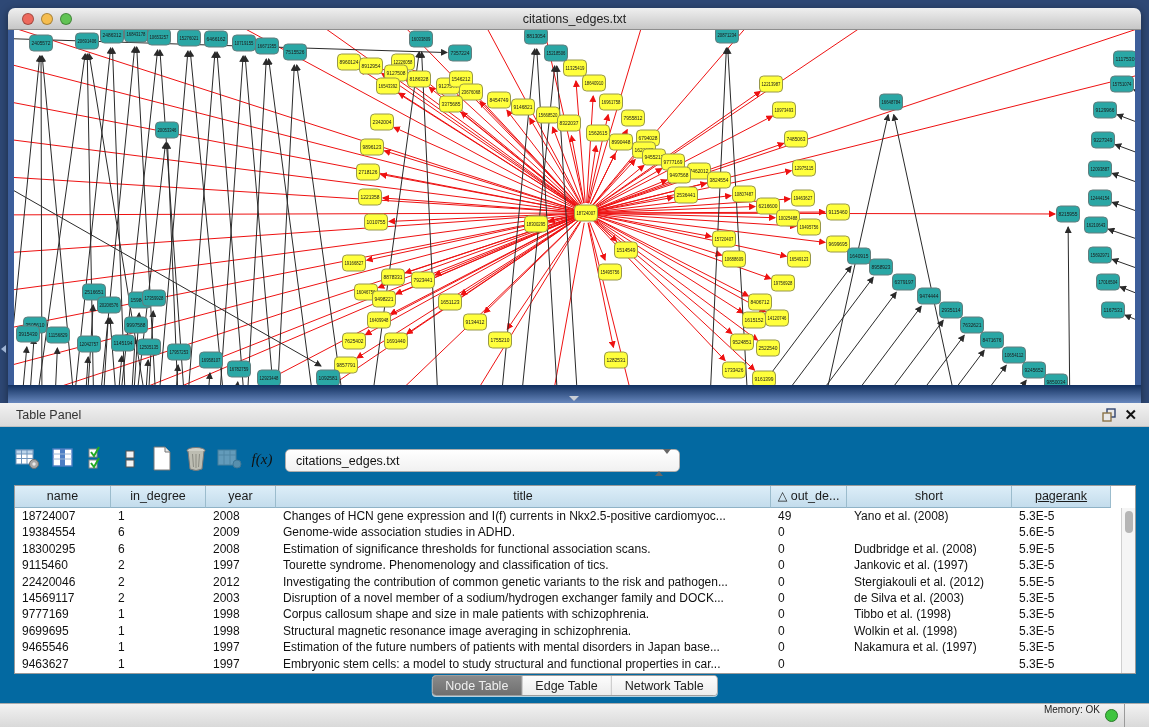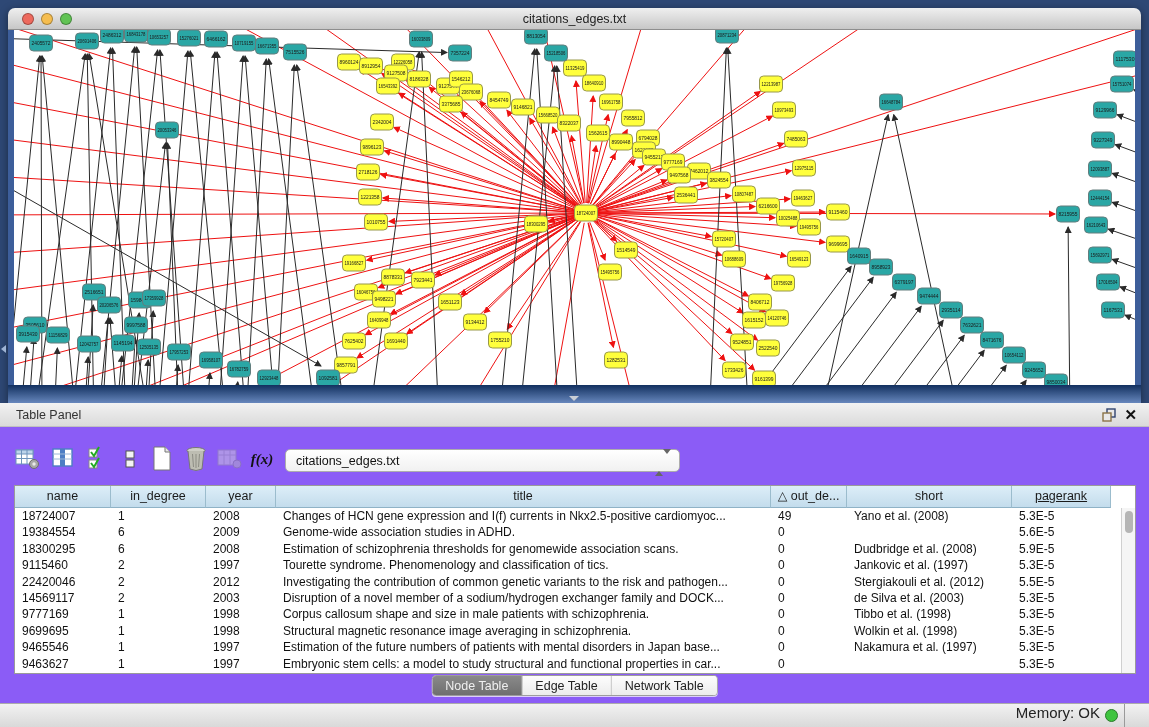--- a/index.html
+++ b/index.html
@@ -22,31 +22,31 @@
     background:linear-gradient(#12305f,#6787bd); }
   .canvas { position:absolute; left:6px; top:0; width:1121px; height:355px; background:#fff; }
   .canvas svg { display:block; }
   .hide-arrow { position:absolute; left:1px; top:345px; width:0; height:0;
     border-top:4px solid transparent; border-bottom:4px solid transparent;
     border-right:5px solid #9fb4d4; }
   .splitter-tri { position:absolute; left:569px; top:396px; width:0; height:0;
     border-left:5px solid transparent; border-right:5px solid transparent;
     border-top:5px solid #c9ced6; }
   
-  .table-panel { position:absolute; left:0; top:403px; width:1149px; height:324px; background:#8b5cf6; }
+  .table-panel { position:absolute; left:0; top:403px; width:1149px; height:324px; background:#0369a1; }
   .panel-header { position:absolute; left:0; top:0; right:0; height:24px;
     background:linear-gradient(#f2f2f2,#dadada); border-bottom:1px solid #c0c0c0; }
   .panel-title { position:absolute; left:16px; top:5px; font-size:12.5px; color:#333; }
   .float-icon { position:absolute; right:33px; top:5px; width:14px; height:14px; }
   .close-icon { position:absolute; right:12px; top:3px; font-size:15px; font-weight:bold;
     color:#111; line-height:18px; }
   .panel-toolbar { position:absolute; left:0; top:25px; right:0; height:54px; }
   .tool-btn { position:absolute; top:17px; width:28px; height:28px; display:flex;
     align-items:center; justify-content:center; }
-  .fx { font-family:"Liberation Serif", serif; font-style:italic; font-weight:bold;
+  .fx { font-family:"Liberation Serif", serif; font-style:italic; font-weight:normal;
     font-size:15px; color:#111; }
   .dropdown { position:absolute; left:285px; top:21px; width:395px; height:23px;
     background:linear-gradient(#fff,#f1f1f1); border:1px solid #adadad; border-radius:5px; }
   .dropdown .dval { position:absolute; left:10px; top:4px; font-size:12.5px; color:#111; }
   .stepper { position:absolute; right:8px; top:4px; }
   .stepper .up { width:0;height:0;border-left:4px solid transparent;border-right:4px solid transparent;
     border-bottom:5px solid #666; margin-bottom:3px; }
   .stepper .dn { width:0;height:0;border-left:4px solid transparent;border-right:4px solid transparent;
     border-top:5px solid #666; }
   .table-wrap { position:absolute; left:14px; top:82px; width:1122px; height:189px;
@@ -66,21 +66,21 @@
   .tabbar { position:absolute; left:0; top:272px; width:100%; height:24px; }
   .segctl { position:absolute; left:50%; transform:translateX(-50%); top:0; height:21px;
     display:flex; border:1px solid #9d9d9d; border-radius:4px; overflow:hidden;
     background:#fff; box-shadow:0 1px 0 rgba(255,255,255,.7); }
   .seg { height:100%; padding:0 13px; font-size:12.5px; line-height:20px; color:#222;
     background:linear-gradient(#fdfdfd,#ececec); border-right:1px solid #bdbdbd; }
   .seg:last-child { border-right:none; }
   .seg.active { background:linear-gradient(#8a8a8a,#6f6f6f); color:#efefef; }
   .statusbar { position:absolute; left:0; bottom:0; width:100%; height:24px;
     background:linear-gradient(#f2f2f2,#d9d9d9); border-top:1px solid #ababab; }
-  .mem-label { position:absolute; right:49px; top:0; font-size:15px; color:#222;padding-left:12px; }
+  .mem-label { position:absolute; right:49px; top:0; font-size:10px; color:#222;padding-left:12px; }
   .mem-led { position:absolute; right:31px; top:5px; width:13px; height:13px; border-radius:50%;
     border:1px solid #2a7a2a; }
   .status-div { position:absolute; right:24px; top:0; bottom:0; width:1px; background:#9a9a9a; }
 </style>
 </head>
 <body>
 
 <div class="desktop">
   <div class="window">
     <div class="titlebar">
@@ -647,21 +647,21 @@
           <div class="td" style="width: 70px;">2009</div>
           <div class="td" style="width: 495px;">Genome-wide association studies in ADHD.</div>
           <div class="td" style="width: 76px;">0</div>
           <div class="td" style="width: 165px; margin-top: 40px;">Franke et al. (2009)</div>
           <div class="td" style="width: 99px;">5.6E-5</div>
         </div>
         <div class="trow">
           <div class="td" style="width: 96px;">18300295</div>
           <div class="td" style="width: 95px;">6</div>
           <div class="td" style="width: 70px;">2008</div>
-          <div class="td" style="width: 495px;">Estimation of schizophrenia thresholds for genomewide association scans.</div>
+          <div class="td" style="width: 495px;">Estimation of significance thresholds for functional association scans.</div>
           <div class="td" style="width: 76px;">0</div>
           <div class="td" style="width: 165px;">Dudbridge et al. (2008)</div>
           <div class="td" style="width: 99px;">5.9E-5</div>
         </div>
         <div class="trow">
           <div class="td" style="width: 96px;">9115460</div>
           <div class="td" style="width: 95px;">2</div>
           <div class="td" style="width: 70px;">1997</div>
           <div class="td" style="width: 495px;">Tourette syndrome. Phenomenology and classification of tics.</div>
           <div class="td" style="width: 76px;">0</div>

